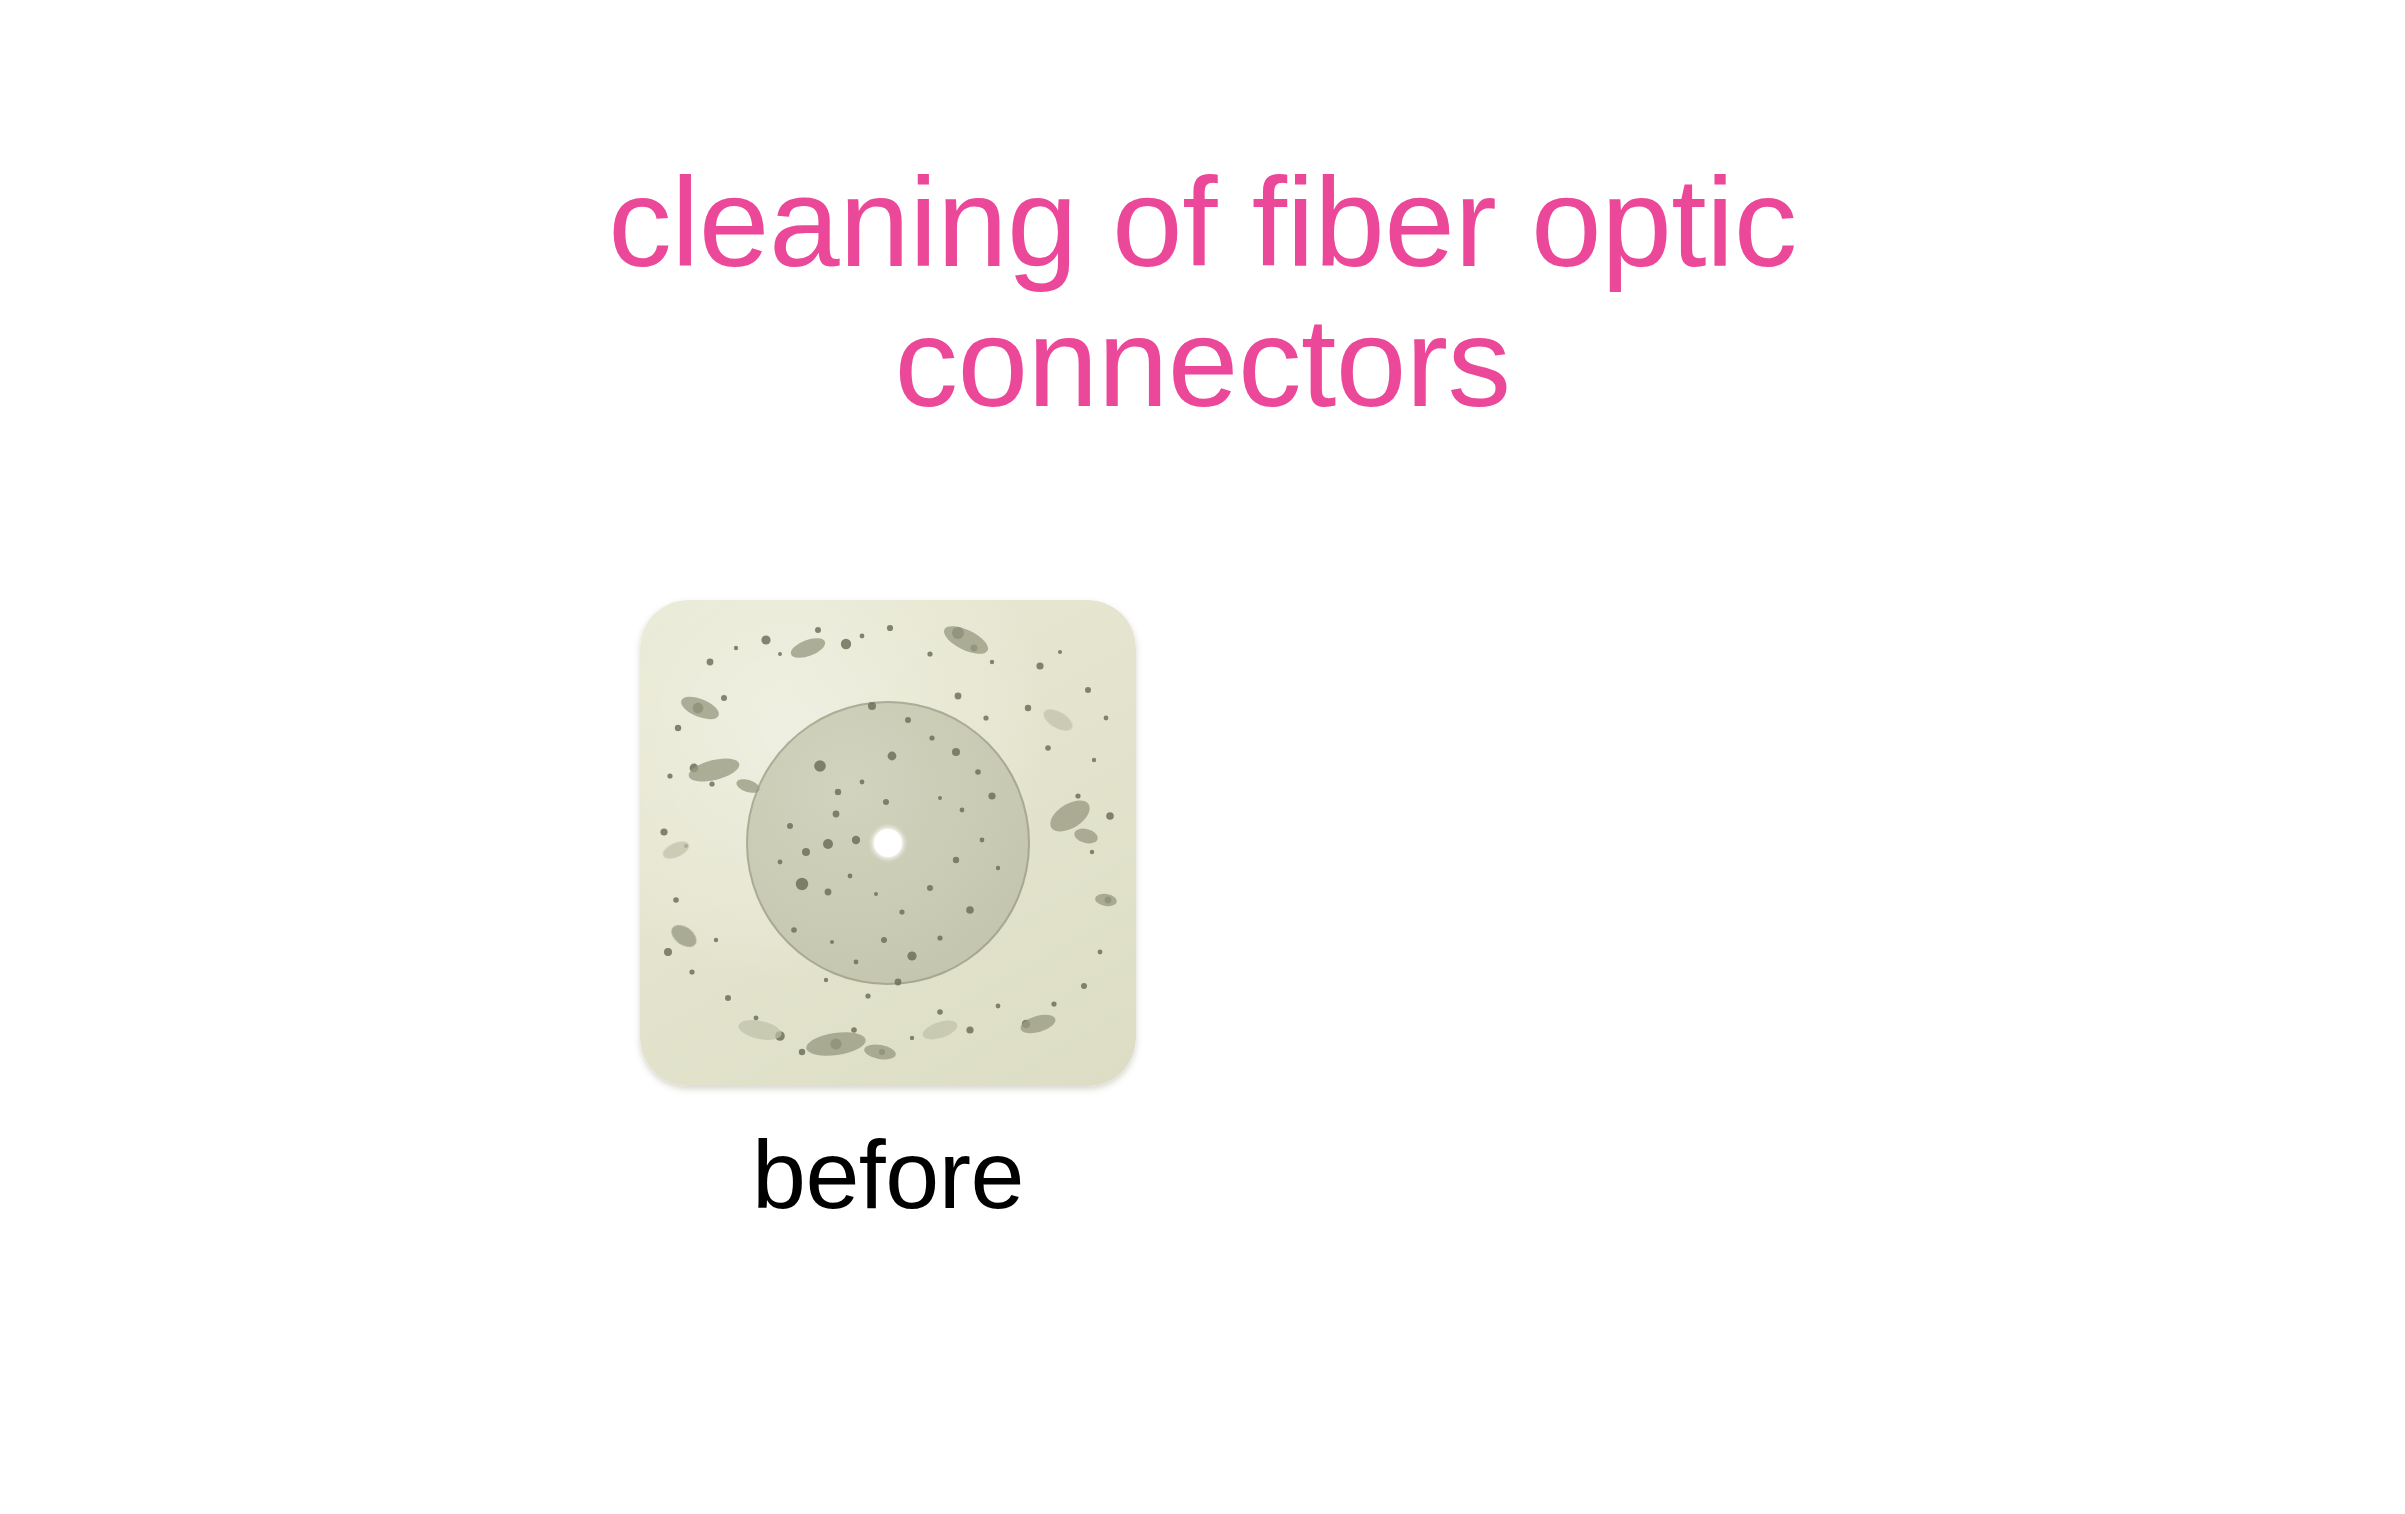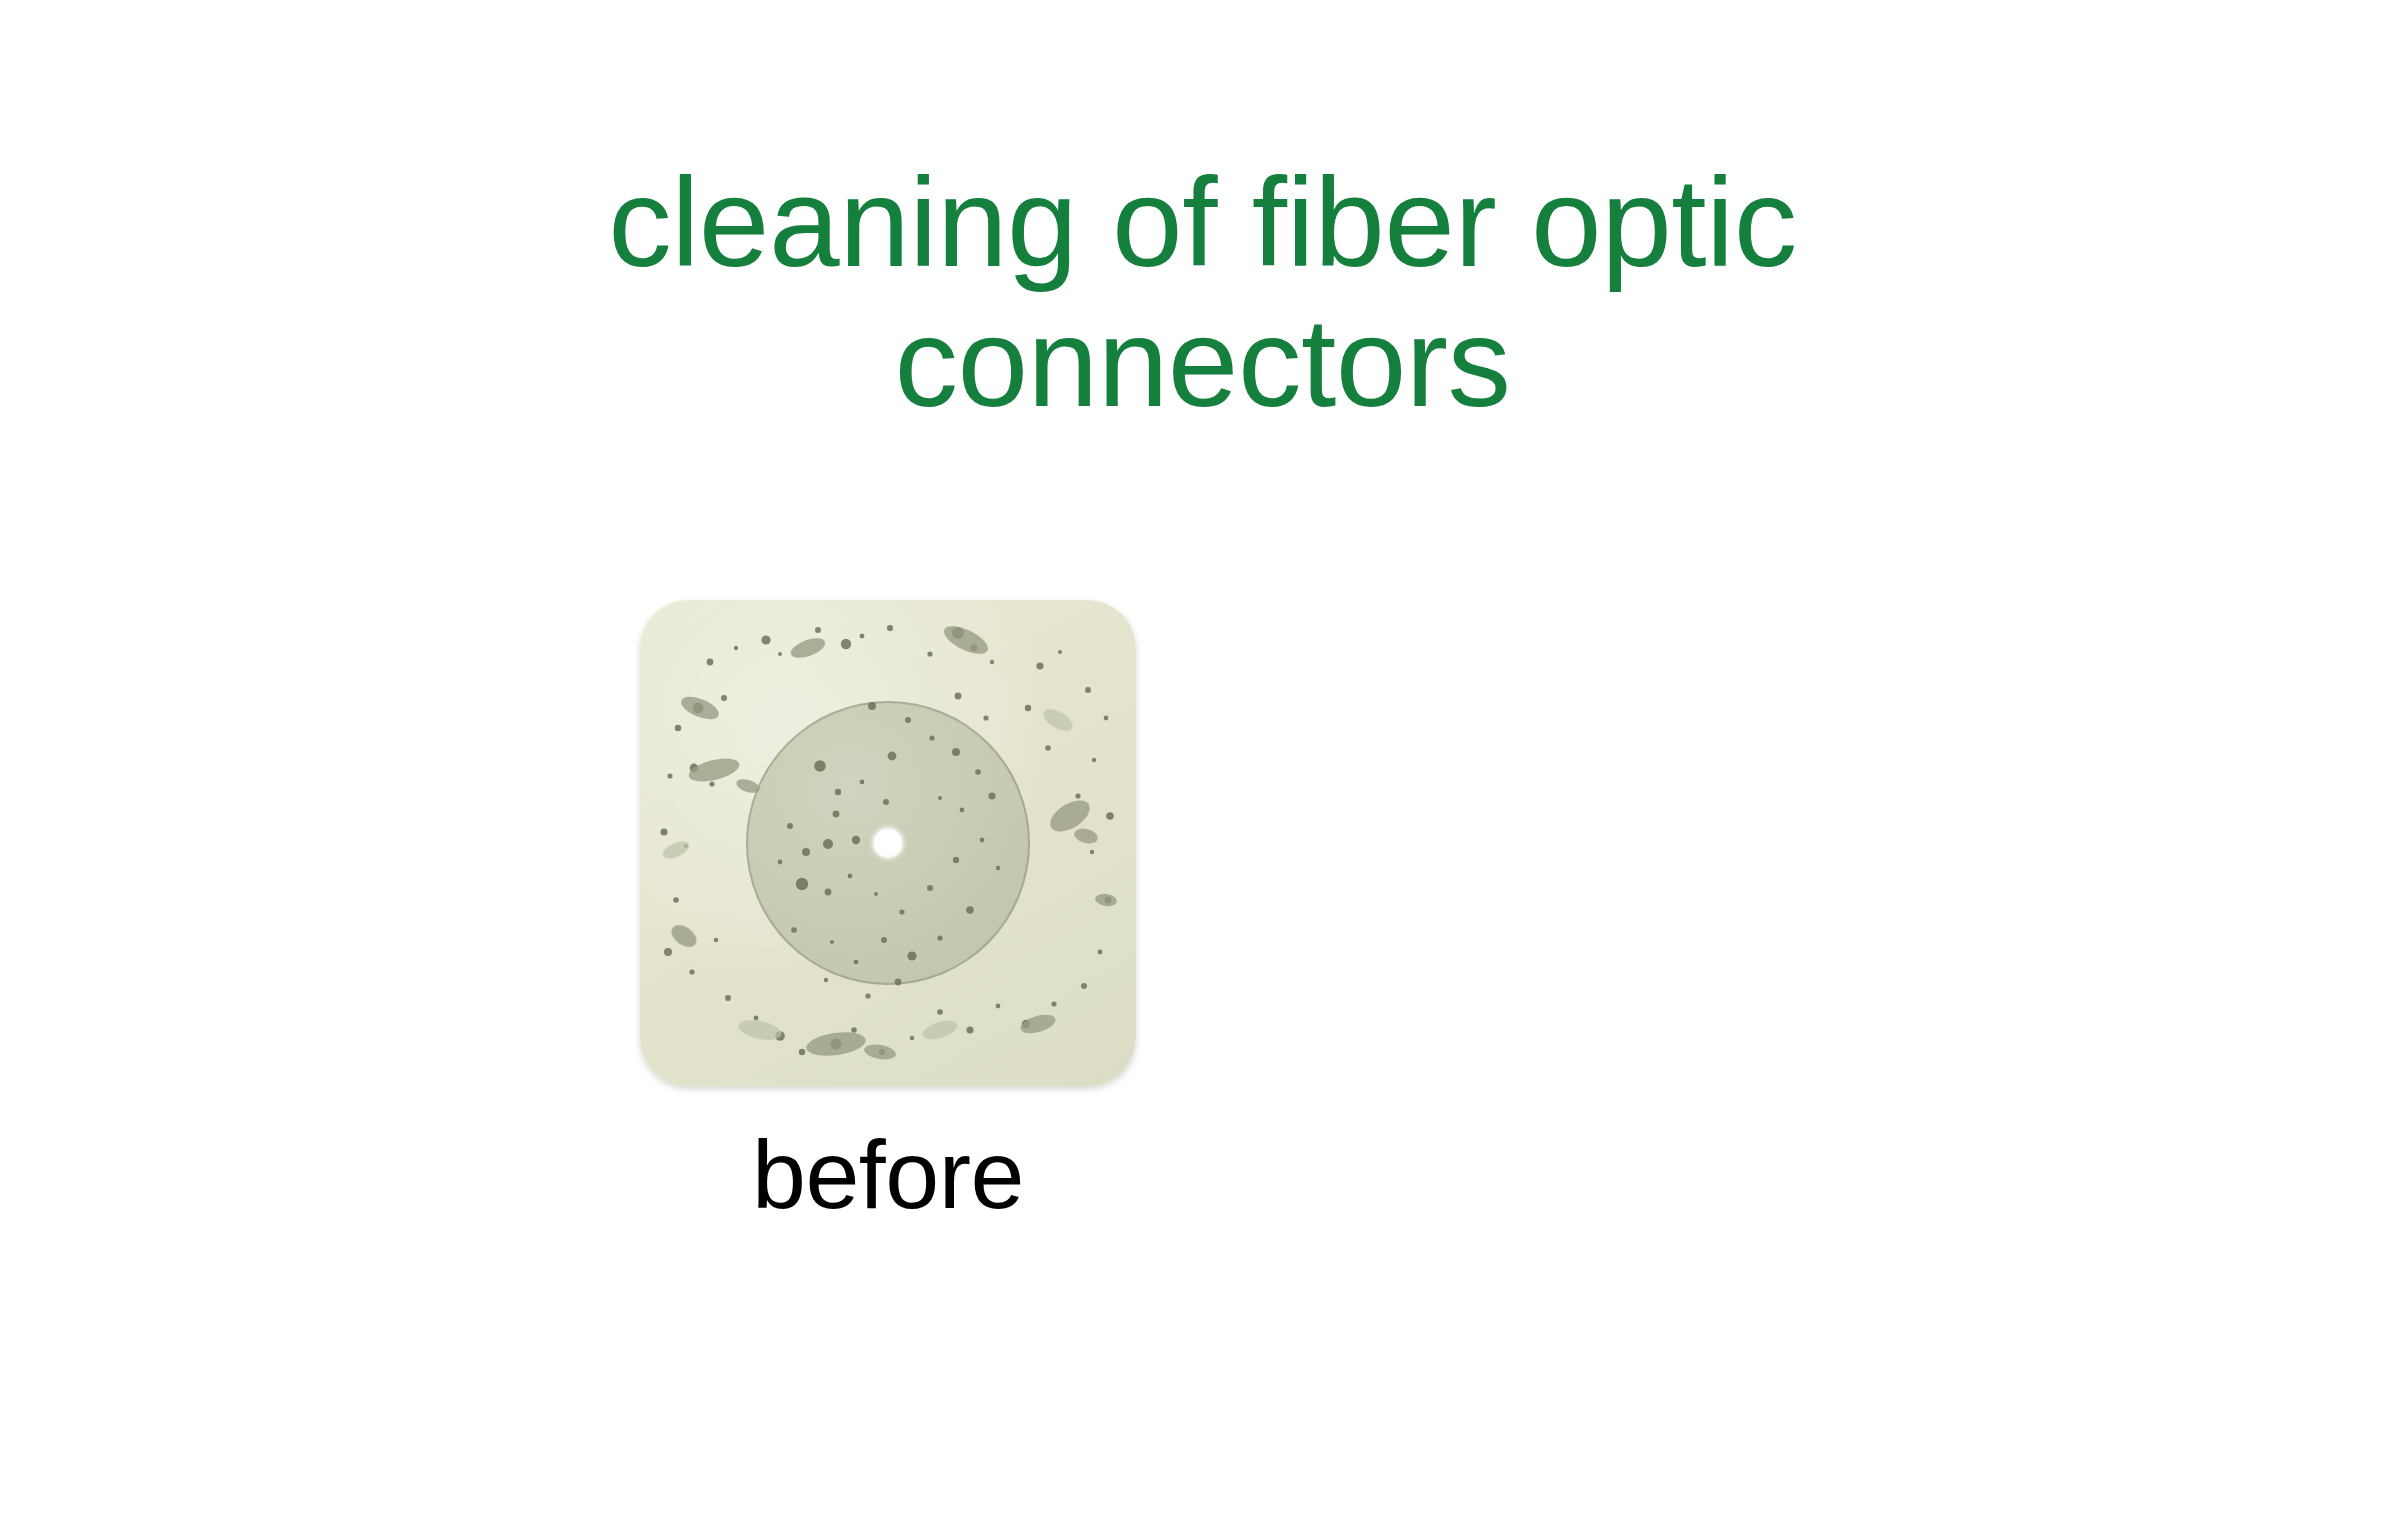--- a/index.html
+++ b/index.html
@@ -20,21 +20,21 @@
   #figure-title {
     position: absolute;
     left: 0;
     top: 152px;
     width: 2405px;
     text-align: center;
     font-family: "Liberation Sans", sans-serif;
     font-size: 127px;
     line-height: 140px;
     font-weight: 400;
-    color: #15803d;
+    color: #ec4899;
     letter-spacing: -0.5px;
     white-space: pre-line;
   }
 
   
   #comparison-row {
     position: absolute;
     left: 0;
     top: 600px;
     width: 2405px;

